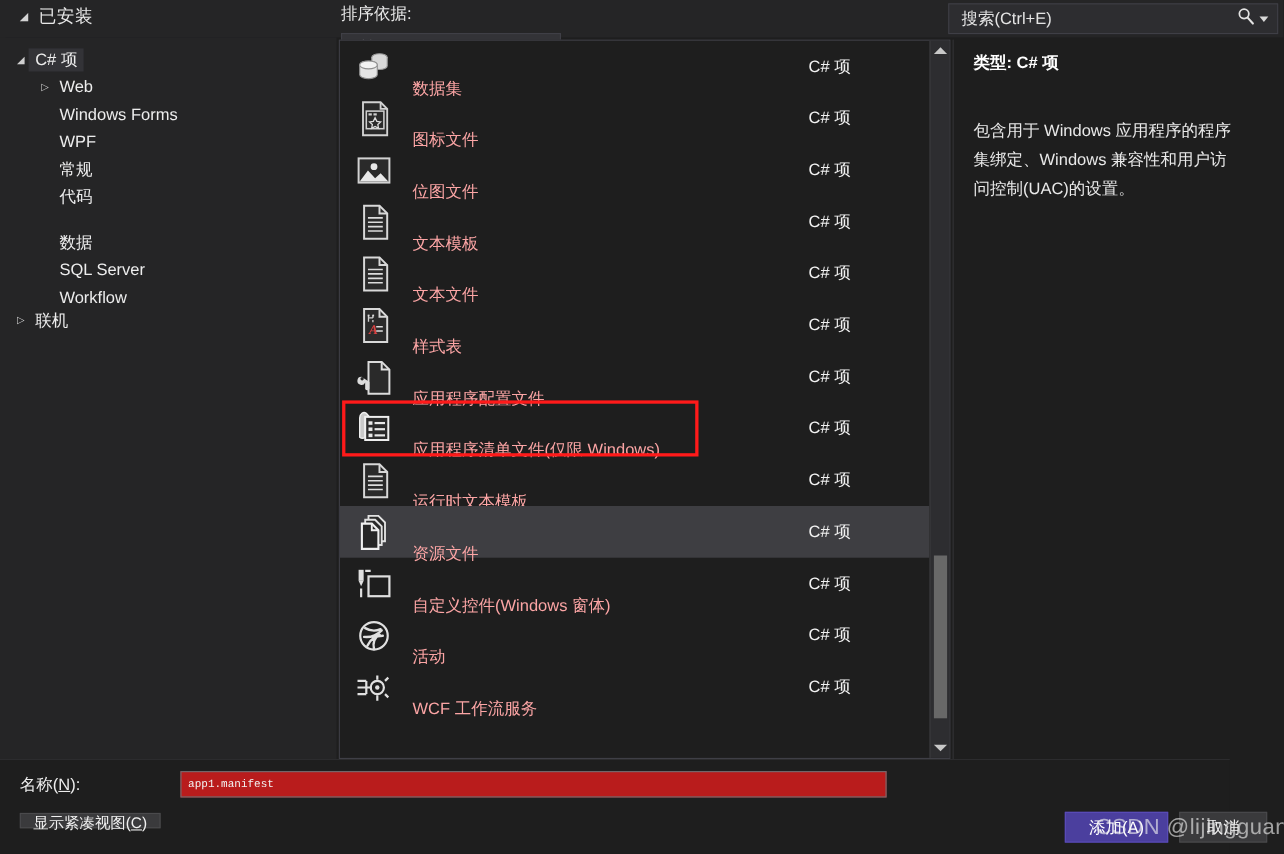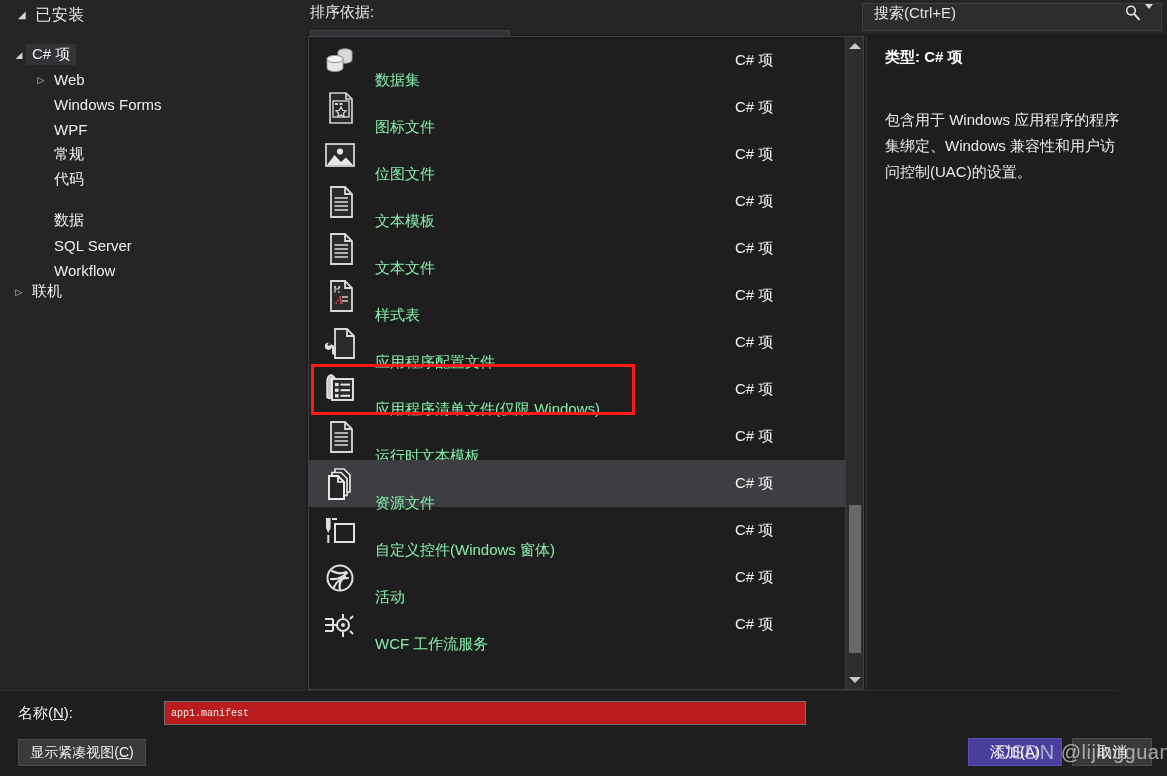--- a/index.html
+++ b/index.html
@@ -37,21 +37,21 @@
     position: absolute; right: 9px; top: 50%; transform: translateY(-50%);
     width: 0; height: 0; border-left: 5px solid transparent; border-right: 5px solid transparent;
     border-top: 5px solid #cfcfcf;
   }
   .viewtoggles { display: flex; align-items: center; gap: 5px; margin-left: 9px; }
   .vt-btn { width: 24px; height: 24px; display: flex; align-items: center; justify-content: center; }
   .vt-btn.active { border: 1px solid #8a7fe0; background: #2b2b30; }
 
   .searchbox {
     position: absolute; left: 862px; top: 3px; width: 300px; height: 28px;
-    background: #2d2d30; border: 1px solid #3f3f46; display: flex; align-items: flex-start;
+    background: #2d2d30; border: 1px solid #3f3f46; display: flex; align-items: center;
     padding: 0 8px 0 11px;
   }
   .searchbox .ph { font-size: 15px; color: #e4e4e4; flex: 1; }
   .searchbox .mag { margin-right: 4px; }
   .searchbox .schev {
     width: 0; height: 0; border-left: 4px solid transparent; border-right: 4px solid transparent;
     border-top: 5px solid #d8d8d8;
   }
 
   
@@ -65,21 +65,21 @@
   .tree-node.selected .tlabel { background: #333337; }
 
   
   .listwrap { position: absolute; left: 308px; top: 36px; width: 556px; height: 654px;
     background: #1e1e1e; border: 1px solid #3f3f46; }
   .list { position: absolute; left: 0; top: 0; width: 536px; height: 652px; overflow: hidden; }
   .row { position: relative; display: flex; align-items: center; height: 47px; padding-left: 10px; }
   .row.selected { background: #3e3e42; }
   .row .icon { width: 42px; height: 42px; display: flex; align-items: center; justify-content: center;
     flex: 0 0 42px; }
-  .row .rlabel { font-size: 15px; color: #86efac; margin-left: 14px; flex: 1; white-space: nowrap; margin-top: 40px; }
+  .row .rlabel { font-size: 15px; color: #fca5a5; margin-left: 14px; flex: 1; white-space: nowrap; margin-top: 40px; }
   .row .rtype { font-size: 15px; color: #f2f2f2; width: 110px; padding-right: 18px; text-align: left; }
 
   
   .redbox {
     position: absolute; left: 2px; top: 330px; width: 324px; height: 51px;
     border: 3px solid #ff1a1a; pointer-events: none; z-index: 5;
   }
 
   
   .vsb { position: absolute; right: 0; top: 0; width: 18px; height: 652px; background: #2d2d30;
@@ -103,21 +103,21 @@
   .bottom { position: absolute; left: 0; top: 690px; width: 1118px; height: 86px; background: #1e1e1e;
     border-top: 1px solid #2c2c2e; }
   .name-label { position: absolute; left: 18px; top: 13px; font-size: 15px; color: #ededed; }
   .name-label u { text-decoration: underline; }
   .name-input {
     position: absolute; left: 164px; top: 701px; width: 642px; height: 24px;
     background: #b91c1c; border: 1px solid #6e6e72; color: #f2f2f2; font-size: 10px;
     padding: 0 6px; font-family: Liberation Mono, monospace;
   }
   .compact-btn {
-    position: absolute; left: 18px; top: 739px; width: 128px; height: 27px;
+    position: absolute; left: 18px; top: 739px; width: 128px; height: 14px;
     background: #3a3a3c; border: 1px solid #4a4a4c; color: #f0f0f0; font-size: 14px;
     font-family: "Liberation Sans", sans-serif; cursor: pointer;
   }
   .compact-btn u { text-decoration: underline; }
 
   .add-btn {
     position: absolute; left: 968px; top: 738px; width: 94px; height: 28px;
     background: #4b3f9e; border: 1px solid #5a4cb8; color: #ffffff; font-size: 15px;
     font-family: "Liberation Sans", sans-serif; cursor: pointer;
   }

